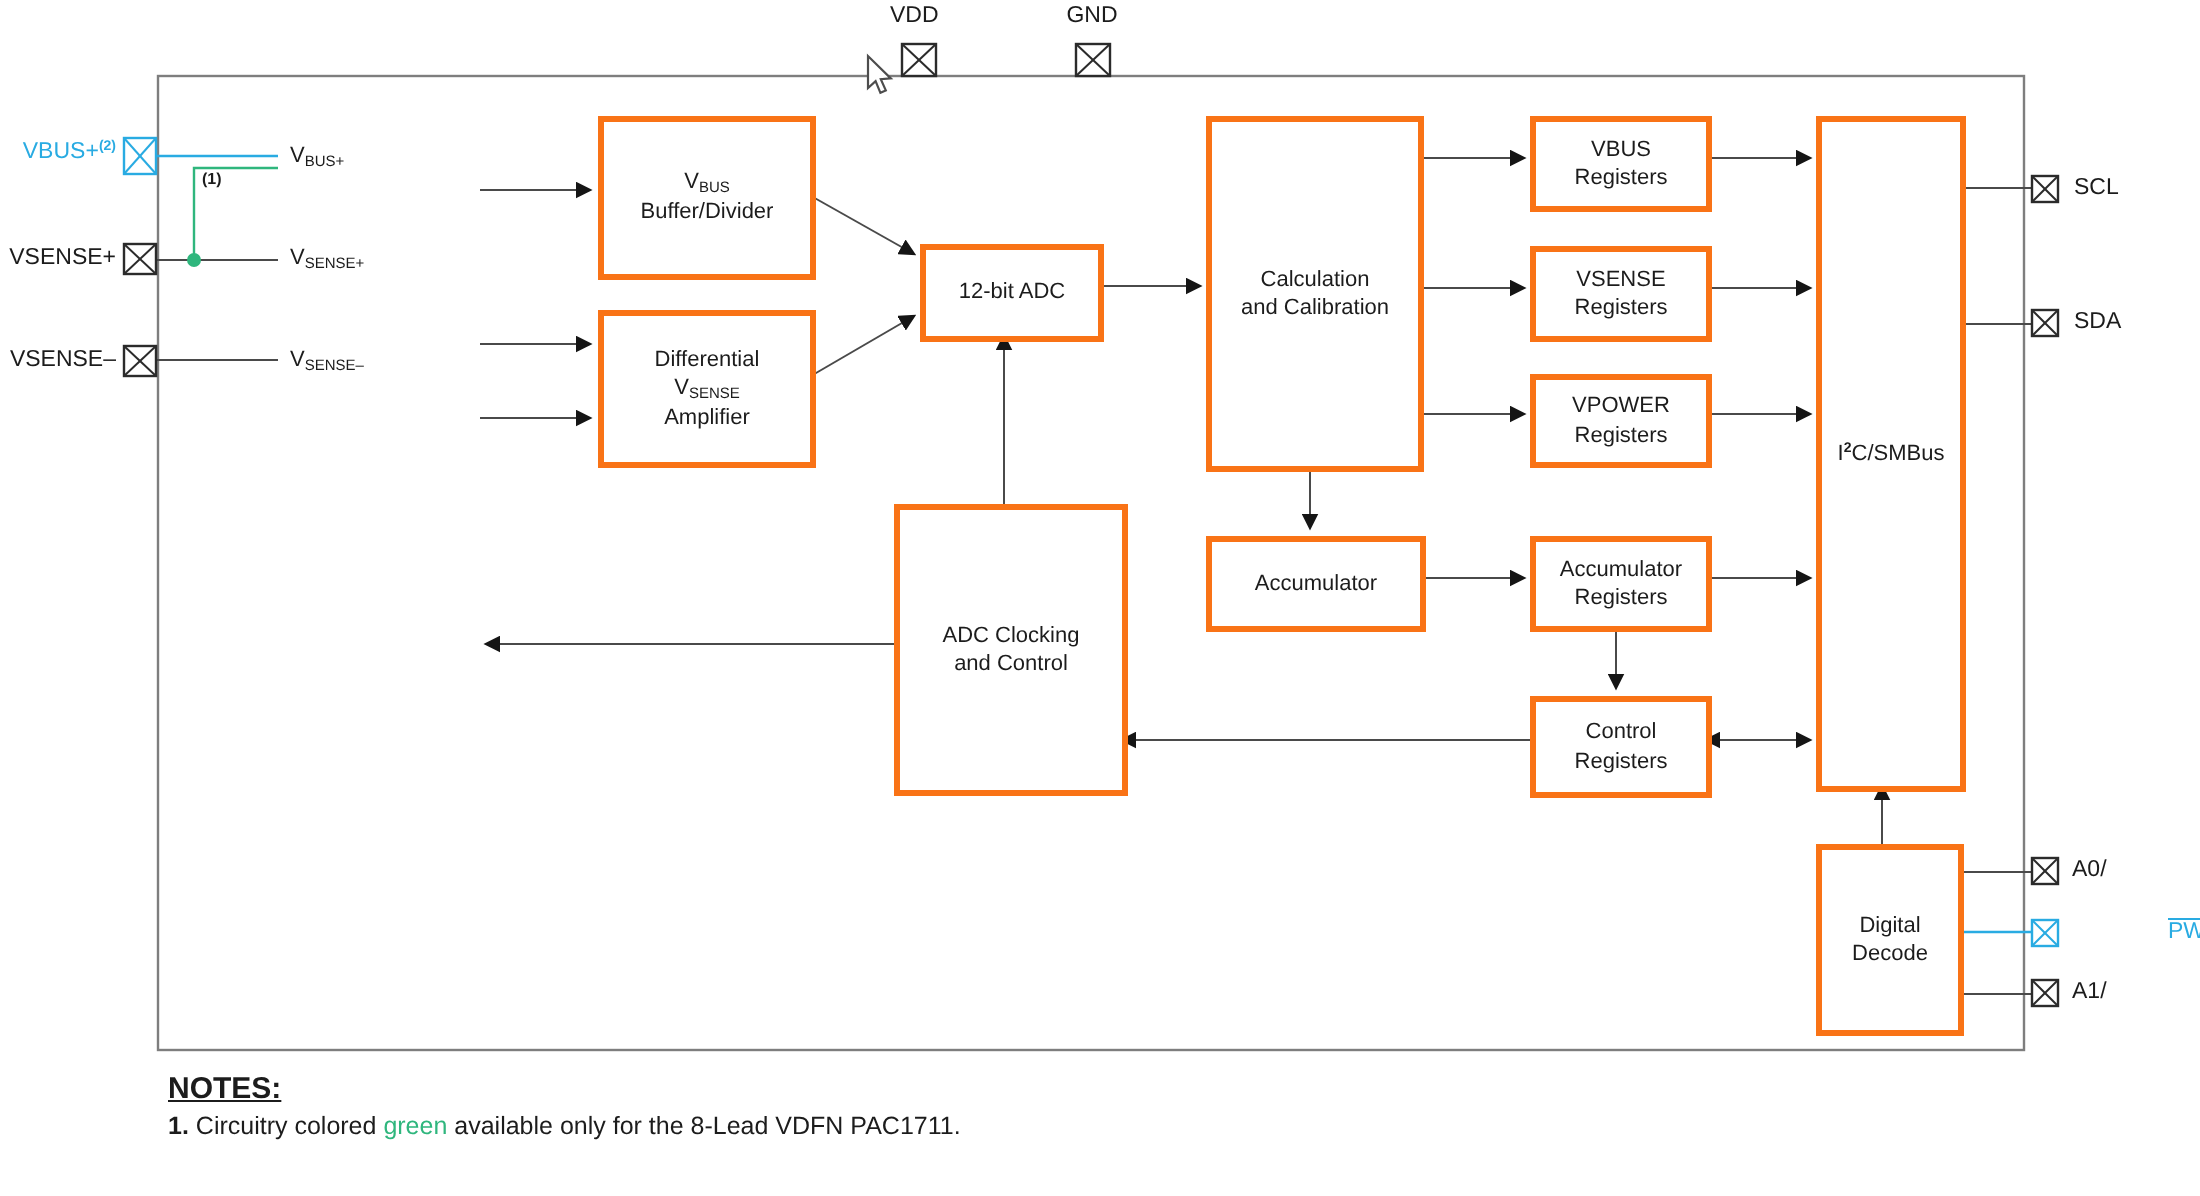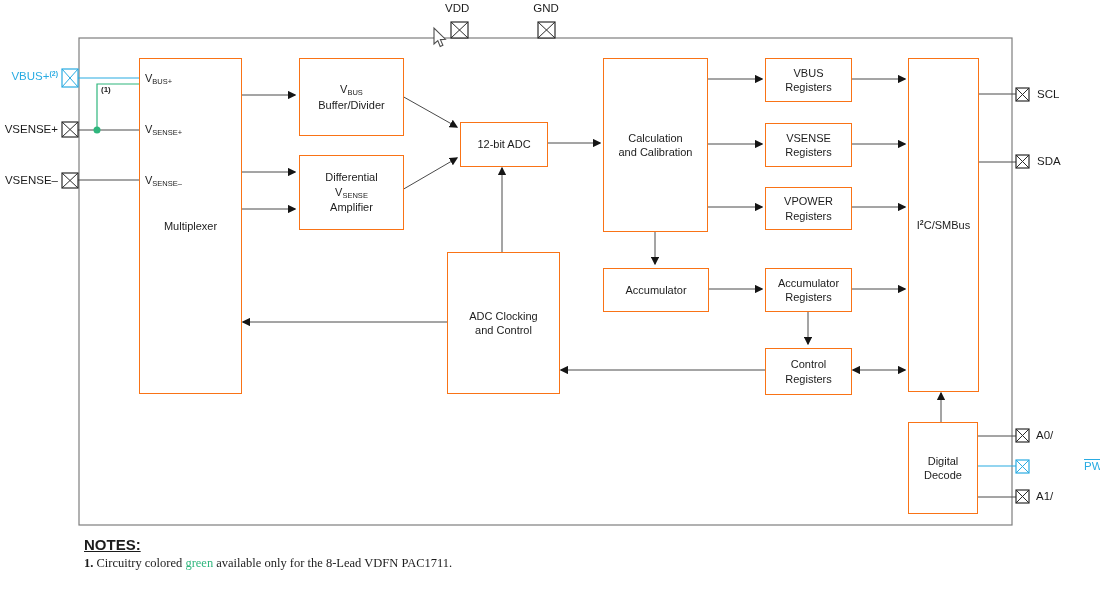--- a/index.html
+++ b/index.html
@@ -1,32 +1,32 @@
 <!DOCTYPE html>
 <html><head>
 <meta charset="utf-8">
 <style>
   html,body{margin:0;padding:0;background:#fff;}
   .stage{position:relative;width:1100px;height:598px;background:#fff;overflow:hidden;
          font-family:"Liberation Sans",sans-serif;color:#1c1c1c;}
   .stage svg.underlay{position:absolute;left:0;top:0;z-index:1;}
-  .block{position:absolute;z-index:2;border:1px solid #f97316;background:#fff;
+  .block{position:absolute;z-index:2;border:3px solid #f97316;background:#fff;
          display:flex;flex-direction:column;align-items:center;justify-content:center;
          text-align:center;font-size:11px;line-height:1.3;}
   .lbl{position:absolute;z-index:3;font-size:11.5px;white-space:nowrap;}
   .muxin{position:absolute;z-index:3;font-size:11px;white-space:nowrap;}
   .sb{font-size:7.5px;vertical-align:-2px;}
   .sp{font-size:7px;vertical-align:4px;font-weight:bold;}
   .ov{text-decoration:overline;margin-left:48px;}
   .c-blue{color:#29abe2;}
   .c-green{color:#2fb67d;}
   .ra{text-align:right;}
   .wirelabel{position:absolute;z-index:3;font-size:8px;font-weight:bold;}
   .notes-head{position:absolute;z-index:3;font-size:15px;font-weight:bold;text-decoration:underline;}
-  .note{position:absolute;z-index:3;font-size:12.5px;white-space:nowrap;font-family:Liberation Serif, serif;}
+  .note{position:absolute;z-index:3;font-size:12.5px;white-space:nowrap;}
   .w{stroke:#4a4a4a;stroke-width:1;fill:none;}
   .w-blue{stroke:#29abe2;stroke-width:1.2;fill:none;}
   .w-green{stroke:#2fb67d;stroke-width:1.2;fill:none;}
   .pin{stroke:#2b2b2b;stroke-width:1.2;fill:#fff;}
   .pinx{stroke:#2b2b2b;stroke-width:1;fill:none;}
   .pin-b{stroke:#29abe2;}
   .border{stroke:#7e7e7e;stroke-width:1.2;fill:none;}
 </style>
 </head>
 <body>
@@ -131,23 +131,20 @@
     </g>
     <g>
       <rect class="pin" x="1016" y="490" width="13" height="13"></rect>
         <line class="pinx" x1="1016" y1="490" x2="1029" y2="503"></line>
         <line class="pinx" x1="1029" y1="490" x2="1016" y2="503"></line>
     </g>
 
     <path d="M434 28 L434 44 L437.8 40.6 L440.2 46.4 L442.9 45.2 L440.4 39.6 L445.4 39.2 Z" fill="#ffffff" stroke="#4d4d4d" stroke-width="1.1"></path>
   </svg>
 
-  <div class="block" style="left:139px;top:58px;width:101px;height:334px">
-    <span>Multiplexer</span>
-  </div>
 
   <div class="block" style="left:299px;top:58px;width:103px;height:76px">
     <span><span>V</span><span class="sb">BUS</span></span>
     <span>Buffer/Divider</span>
   </div>
 
   <div class="block" style="left:299px;top:155px;width:103px;height:73px">
     <span>Differential</span>
     <span><span>V</span><span class="sb">SENSE</span></span>
     <span>Amplifier</span>

